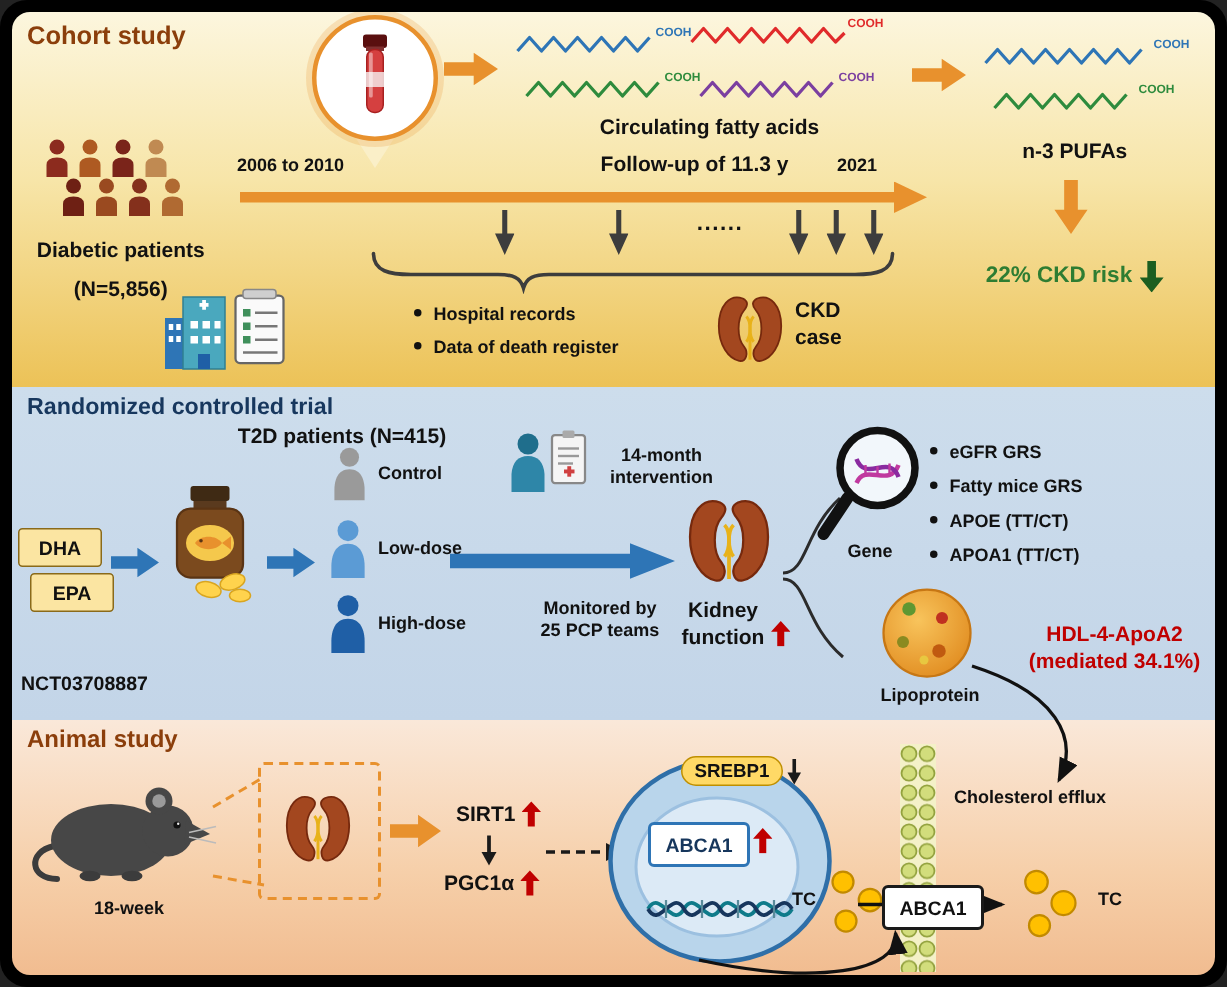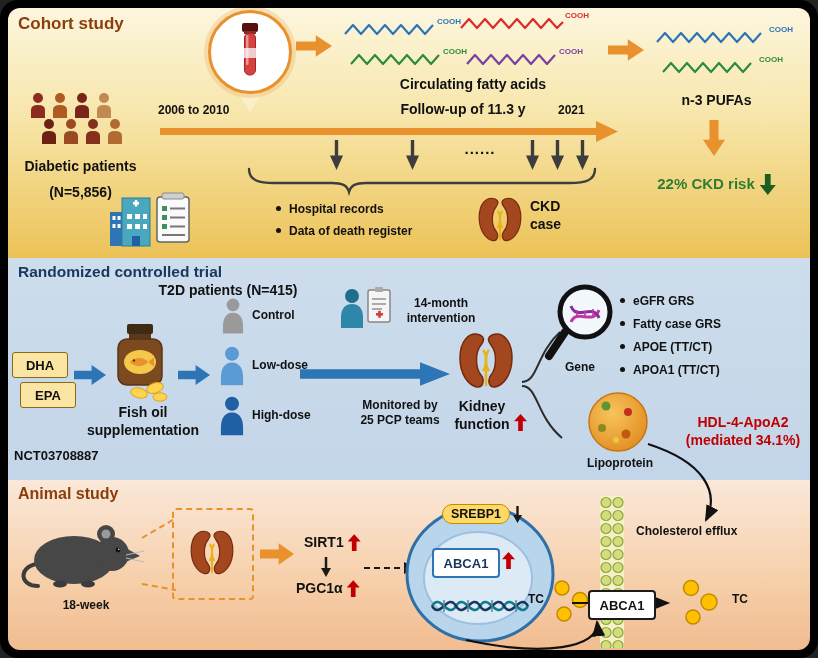--- a/index.html
+++ b/index.html
@@ -228,24 +228,20 @@
       <rect x="21" y="10" width="22" height="6" fill="#5A3A1E"></rect>
       <rect x="10" y="15" width="44" height="46" rx="9" fill="#7B4A1E" stroke="#5A3414" stroke-width="1.5"></rect>
       <ellipse cx="32" cy="38" rx="16" ry="12" fill="#F5C84C"></ellipse>
       <path d="M22,38 C26,32.5 36,32.5 40,38 C36,43.5 26,43.5 22,38 Z" fill="#E8912D"></path>
       <path d="M40,38 L46,33.5 L46,42.5 Z" fill="#E8912D"></path>
       <circle cx="26" cy="36.5" r="1.2" fill="#5A3414"></circle>
       <ellipse cx="47" cy="64" rx="8.5" ry="5" fill="#FFD34D" stroke="#D9A520" transform="rotate(-18 47 64)"></ellipse>
       <ellipse cx="31" cy="69" rx="8.5" ry="5" fill="#FFD34D" stroke="#D9A520" transform="rotate(14 31 69)"></ellipse>
       <ellipse cx="52" cy="73" rx="7" ry="4.2" fill="#FFD34D" stroke="#D9A520"></ellipse>
     </svg>
-    <div class="abs lbl14 center" style="left:72px;top:146px;width:126px">
-      <div>Fish oil</div>
-      <div>supplementation</div>
-    </div>
     <div class="abs lbl" style="left:6px;top:190px;font-size:13px">NCT03708887</div>
 
     <div class="arrow-r" style="left:170px;top:106px;width:32px;height:22px;background:#2E75B6"></div>
 
     <svg class="abs" style="left:212px;top:40px;color:#9A9A9A" width="26" height="36">
         <use href="#sym-person"></use>
       </svg>
     <div class="abs lbl" style="left:244px;top:50px">Control</div>
     <svg class="abs" style="left:210px;top:88px;color:#5B9BD5" width="28" height="40">
         <use href="#sym-person"></use>
@@ -296,21 +292,21 @@
       <line x1="23" y1="50" x2="7" y2="74" stroke="#111" stroke-width="8" stroke-linecap="round"></line>
       <path d="M29,40 C35,26 51,44 57,28" fill="none" stroke="#C0399F" stroke-width="3"></path>
       <path d="M29,24 C35,40 51,20 57,36" fill="none" stroke="#8A2BA0" stroke-width="3"></path>
       <line x1="35" y1="28" x2="35" y2="36" stroke="#C0399F" stroke-width="1.6"></line>
       <line x1="43" y1="29" x2="43" y2="35" stroke="#C0399F" stroke-width="1.6"></line>
       <line x1="51" y1="27" x2="51" y2="36" stroke="#C0399F" stroke-width="1.6"></line>
     </svg>
     <div class="abs lbl center" style="left:546px;top:102px;width:52px">Gene</div>
     <div class="abs" style="left:612px;top:36px">
       <div class="lbl" style="margin-bottom:8px"><span class="dot"></span><span>eGFR GRS</span></div>
-      <div class="lbl" style="margin-bottom:8px"><span class="dot"></span><span>Fatty case GRS</span></div>
+      <div class="lbl" style="margin-bottom:8px"><span class="dot"></span><span>Fatty mice GRS</span></div>
       <div class="lbl" style="margin-bottom:8px"><span class="dot"></span><span>APOE (TT/CT)</span></div>
       <div class="lbl"><span class="dot"></span><span>APOA1 (TT/CT)</span></div>
     </div>
 
     <svg class="abs" style="left:578px;top:132px" width="64" height="64" viewBox="0 0 64 64">
       <defs>
           <radialGradient id="lipog" cx="40%" cy="35%" r="75%">
         <stop offset="0%" stop-color="#F8C45C"></stop>
             <stop offset="100%" stop-color="#E08A1E"></stop>
       </radialGradient>
@@ -378,21 +374,21 @@
     <svg class="abs" style="left:396px;top:22px" width="152" height="142" viewBox="0 0 152 142">
       <ellipse cx="76" cy="72" rx="73" ry="67" fill="#B9D5EB" stroke="#2F6FA8" stroke-width="3"></ellipse>
       <ellipse cx="74" cy="76" rx="54" ry="46" fill="#DCEAF6" stroke="#9CC0E0" stroke-width="2"></ellipse>
       <path d="M28,104 C36,90 44,118 52,104 C60,90 68,118 76,104 C84,90 92,118 100,104 C108,90 116,118 124,104" fill="none" stroke="#0F7B8A" stroke-width="2.5"></path>
       <path d="M28,104 C36,118 44,90 52,104 C60,118 68,90 76,104 C84,118 92,90 100,104 C108,118 116,90 124,104" fill="none" stroke="#17365D" stroke-width="2.5"></path>
       <line x1="40" y1="98" x2="40" y2="110" stroke="#5A8A9A" stroke-width="1.5"></line>
       <line x1="64" y1="98" x2="64" y2="110" stroke="#5A8A9A" stroke-width="1.5"></line>
       <line x1="88" y1="98" x2="88" y2="110" stroke="#5A8A9A" stroke-width="1.5"></line>
       <line x1="112" y1="98" x2="112" y2="110" stroke="#5A8A9A" stroke-width="1.5"></line>
     </svg>
-    <div class="abs" style="left:434px;top:24px;display:flex;align-items:center;gap:2px">
+    <div class="abs" style="left:446px;top:24px;display:flex;align-items:center;gap:2px">
       <span class="pill">SREBP1</span>
       <svg width="11" height="19">
         <line x1="5.5" y1="1" x2="5.5" y2="11" stroke="#1A1A1A" stroke-width="2.4"></line>
         <polygon points="1,10 10,10 5.5,18" fill="#1A1A1A"></polygon>
       </svg>
     </div>
     <div class="whitebox abs" style="left:424px;top:68px;width:64px;height:26px">ABCA1</div>
     <span class="up-red abs" style="left:494px;top:72px"></span>
 
     <svg class="abs" style="left:590px;top:16px" width="28" height="152">

